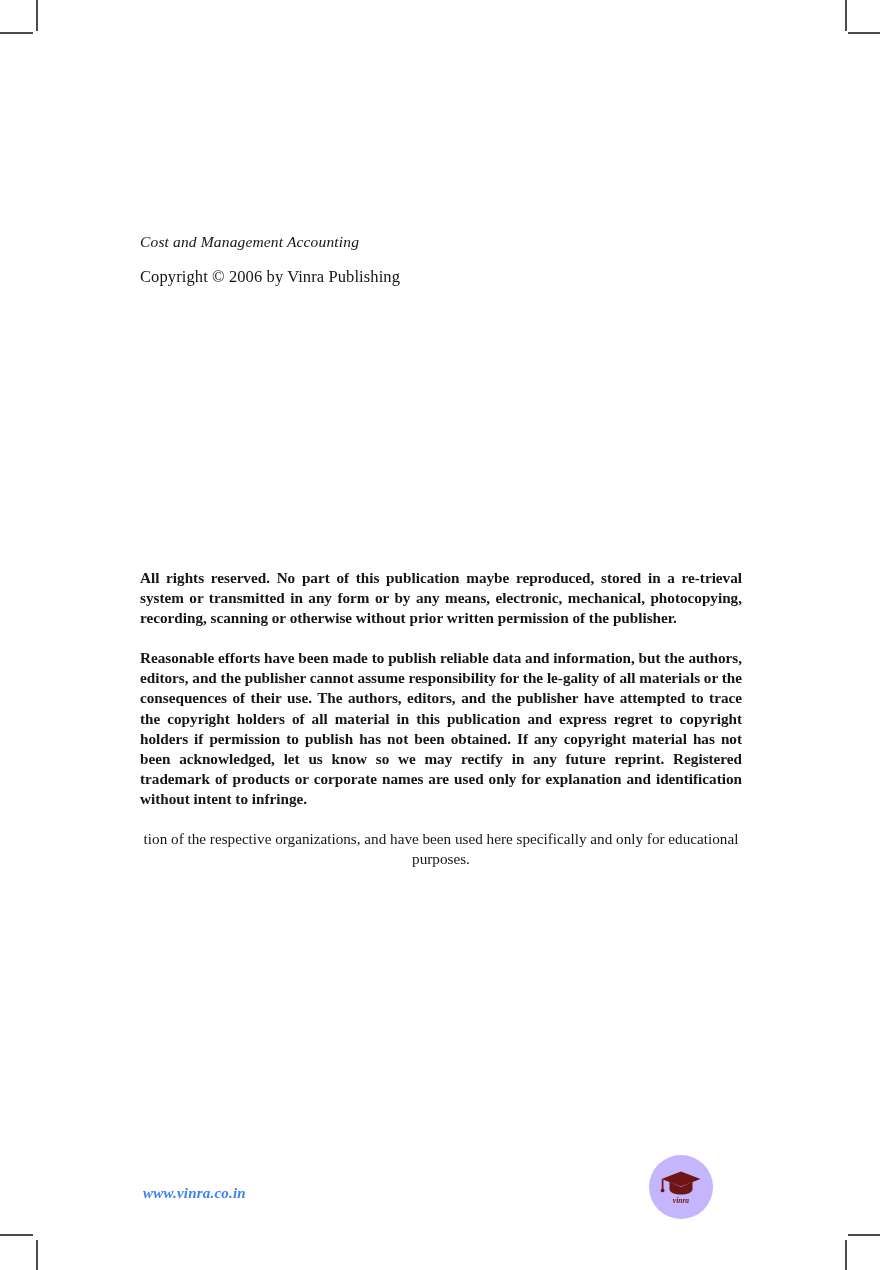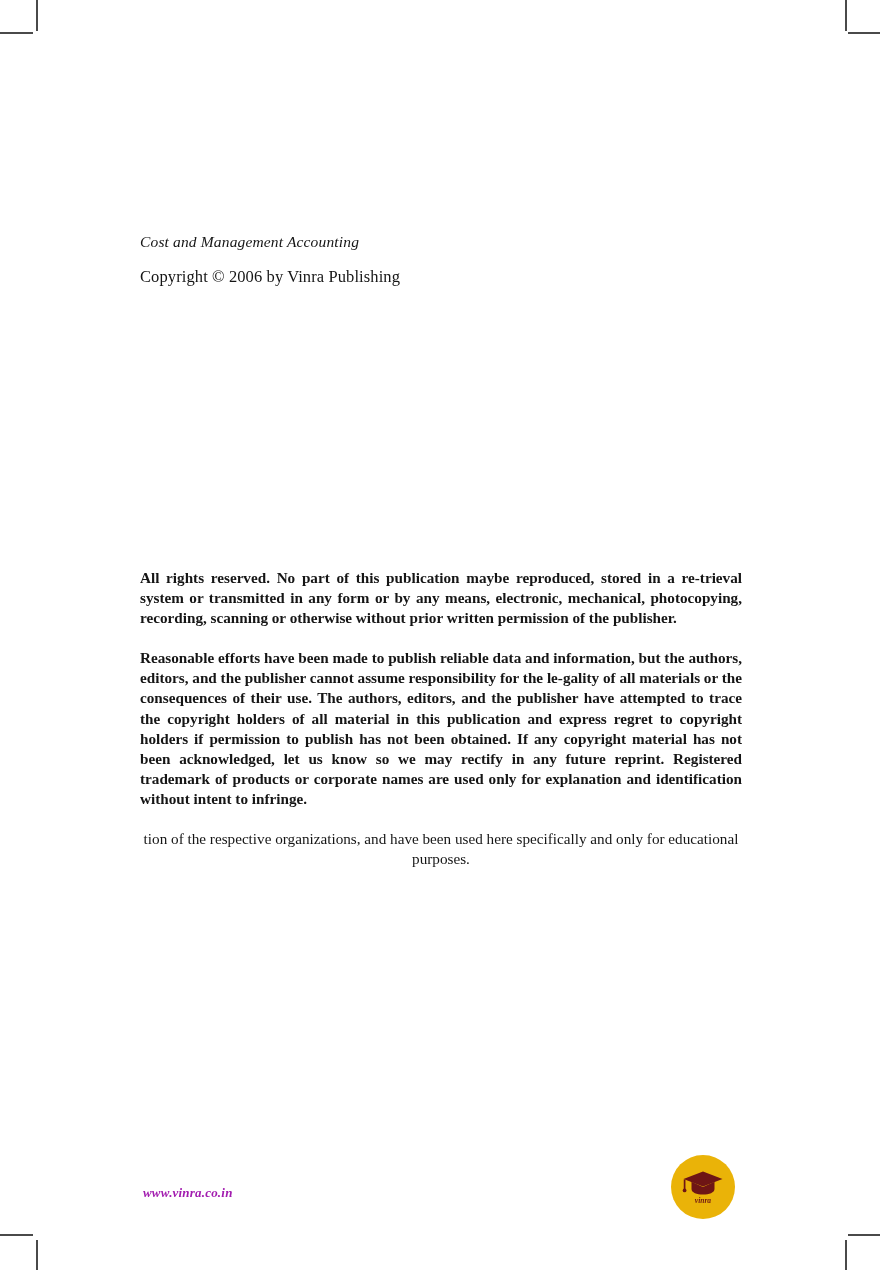--- a/index.html
+++ b/index.html
@@ -107,34 +107,34 @@
   }
 
   
   .site-url {
     position: absolute;
     left: 143px;
     top: 1185px;
     font-family: "Liberation Serif", "DejaVu Serif", serif;
     font-style: italic;
     font-weight: bold;
-    font-size: 13px;
+    font-size: 15px;
     letter-spacing: 0.2px;
-    color: #a21caf;
+    color: #3b82f6;
     white-space: nowrap;
   }
 
   .logo {
     position: absolute;
-    left: 671px;
+    left: 649px;
     top: 1155px;
     width: 64px;
     height: 64px;
     border-radius: 50%;
-    background: #eab308;
+    background: #c4b5fd;
     overflow: hidden;
   }
   .logo svg { display: block; }
 </style>
 </head>
 <body>
 
 <div class="page">
 
   <div class="crop crop-v crop-tl-v"></div>

